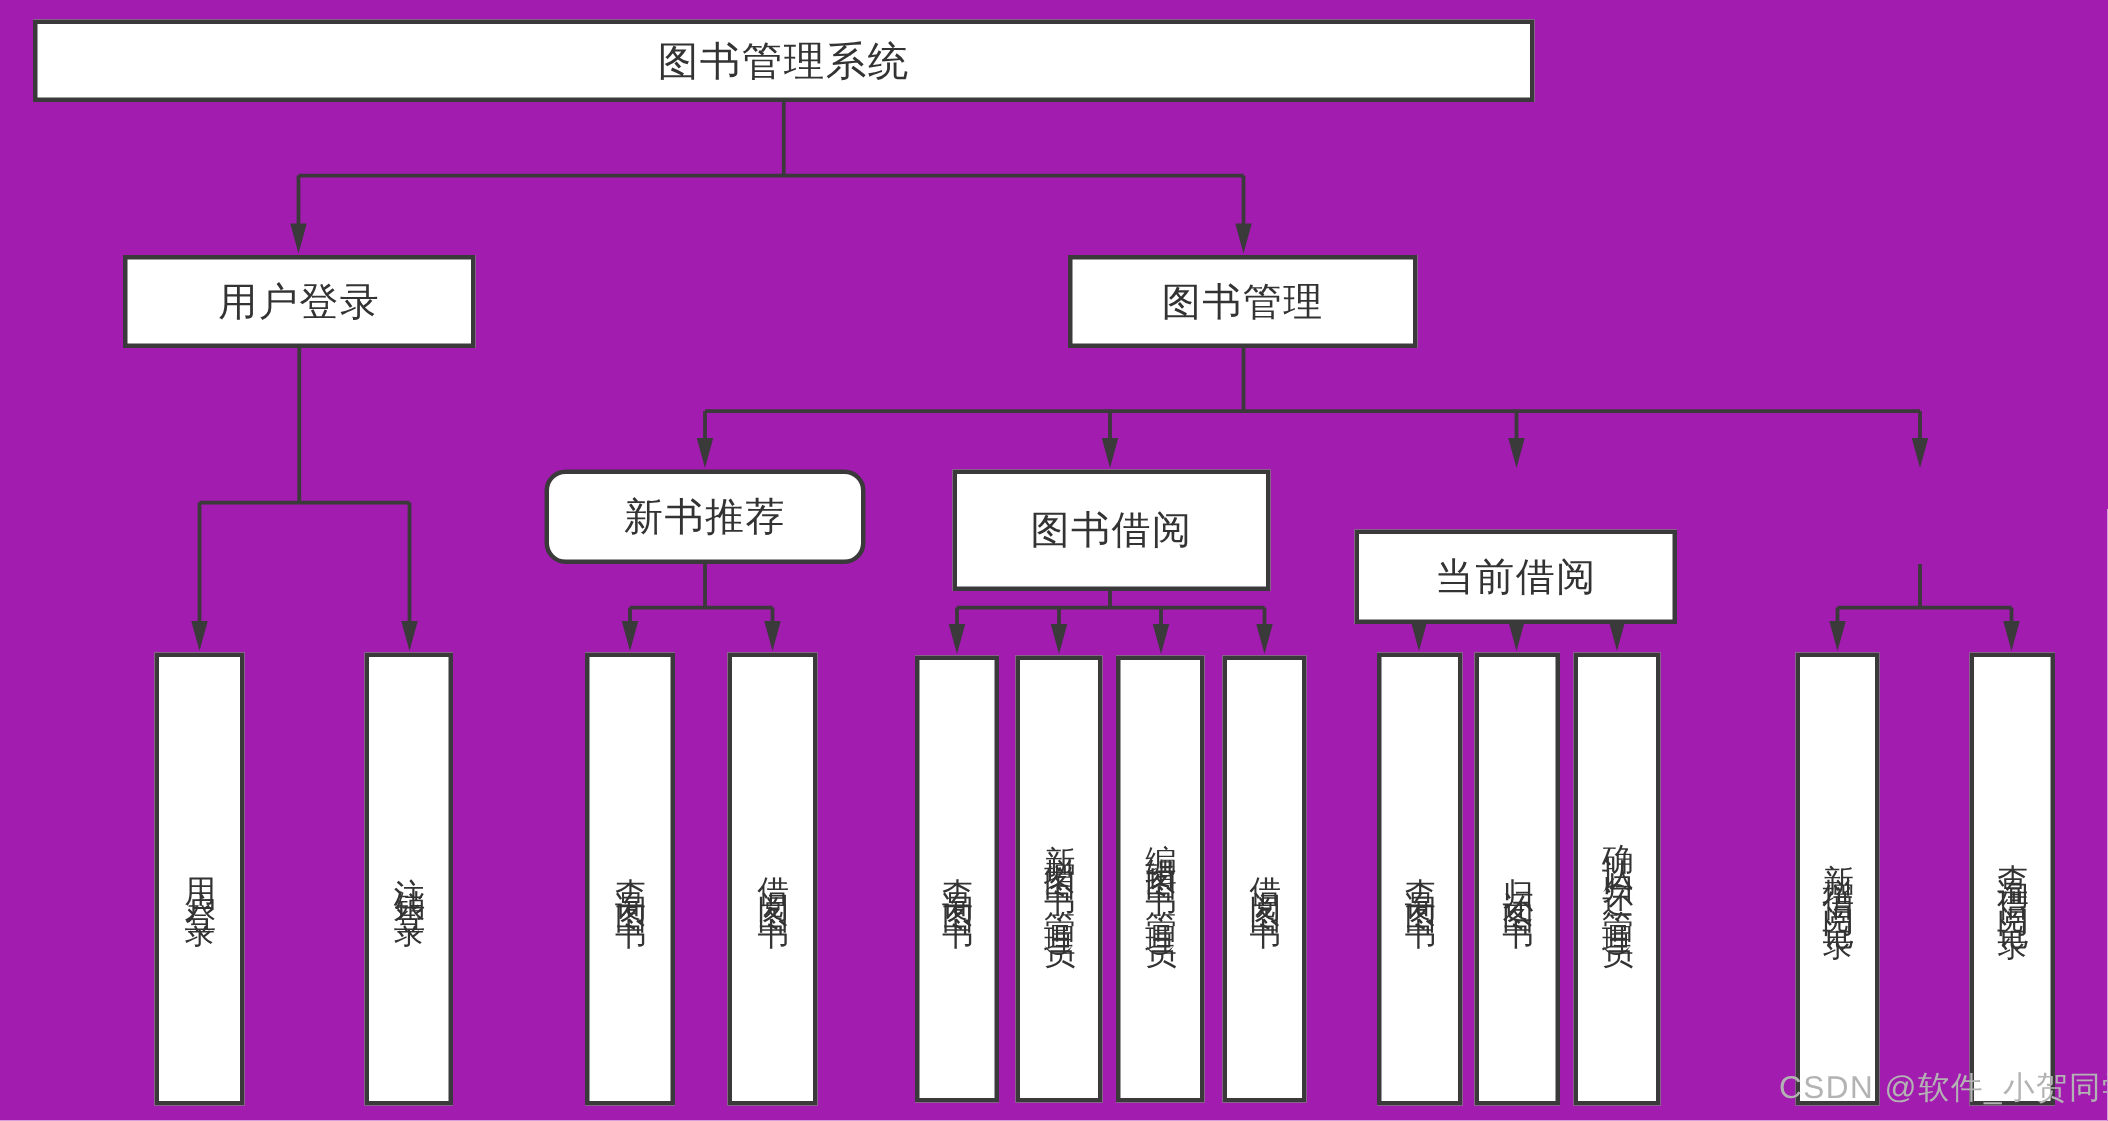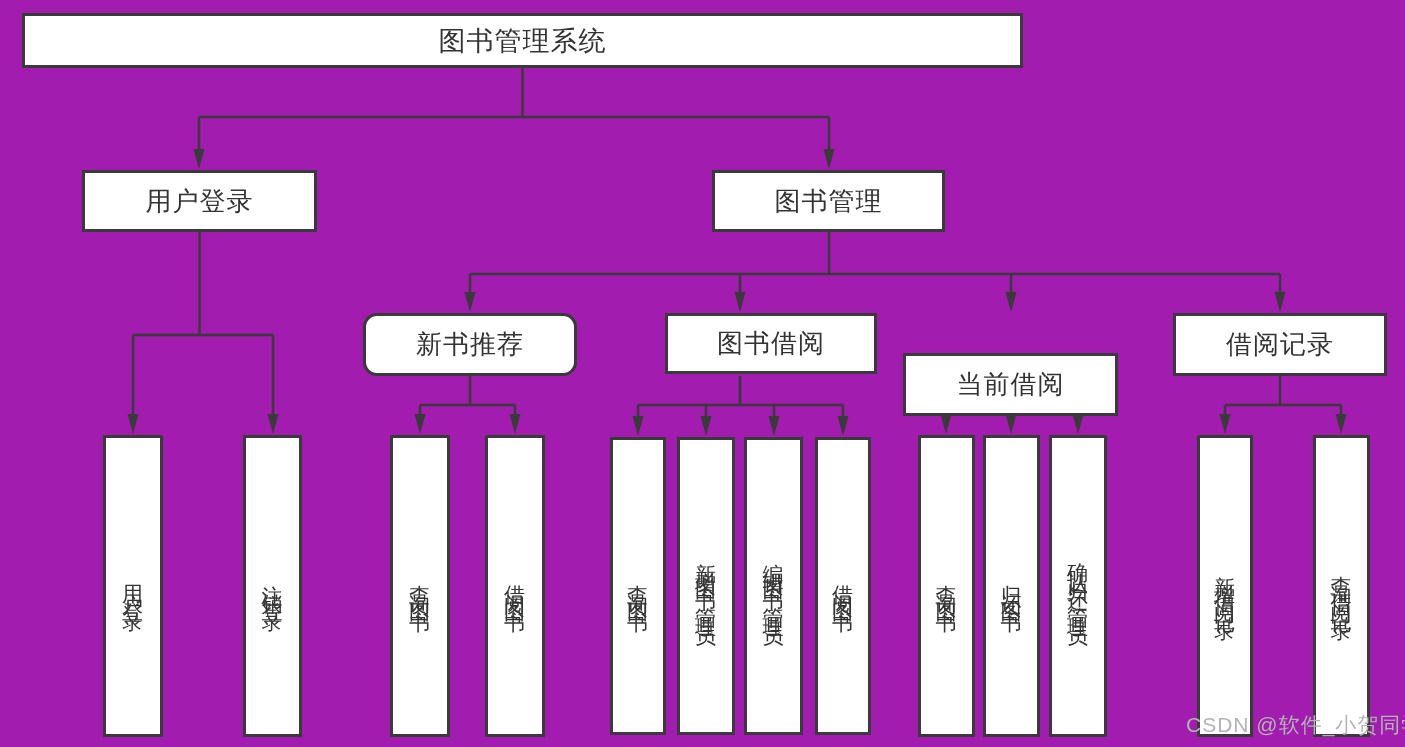--- a/index.html
+++ b/index.html
@@ -90,28 +90,25 @@
   <div class="node h" style="left:82px;top:170px;width:235px;height:62px;">
     <span>用户登录</span>
   </div>
   <div class="node h" style="left:712px;top:170px;width:233px;height:62px;">
     <span>图书管理</span>
   </div>
 
   <div class="node h" style="left:363px;top:313px;width:214px;height:63px;border-radius:14px;">
     <span>新书推荐</span>
   </div>
-  <div class="node h" style="left:665px;top:313px;width:212px;height:61px;">
+  <div class="node h" style="left:635px;top:313px;width:212px;height:81px;">
     <span>图书借阅</span>
   </div>
   <div class="node h" style="left:903px;top:313px;width:215px;height:63px;margin-top:40px;">
     <span>当前借阅</span>
-  </div>
-  <div class="node h" style="left:1173px;top:313px;width:214px;height:63px;">
-    <span>借阅记录</span>
   </div>
 
   <div class="node v" style="left:103px;top:435px;width:60px;height:302px;">
     <span class="vlbl">用户登录</span>
   </div>
   <div class="node v" style="left:243px;top:435px;width:59px;height:302px;">
     <span class="vlbl">注销登录</span>
   </div>
 
   <div class="node v" style="left:390px;top:435px;width:60px;height:302px;">

